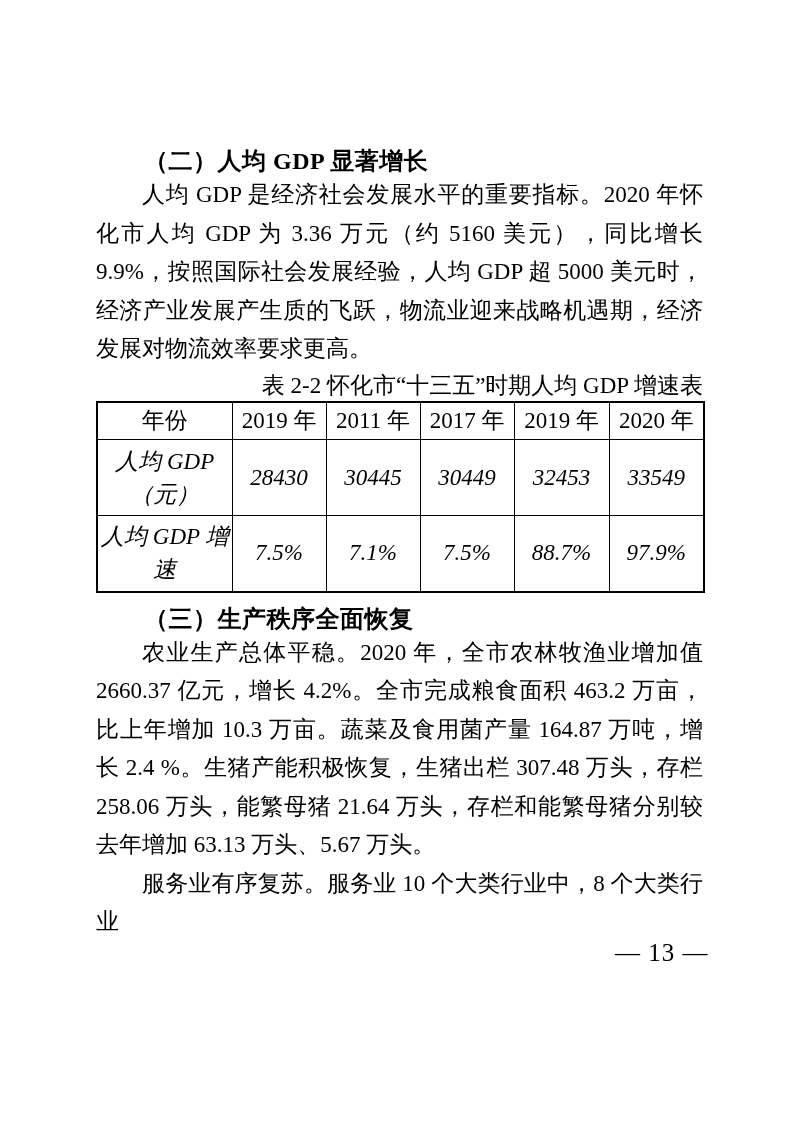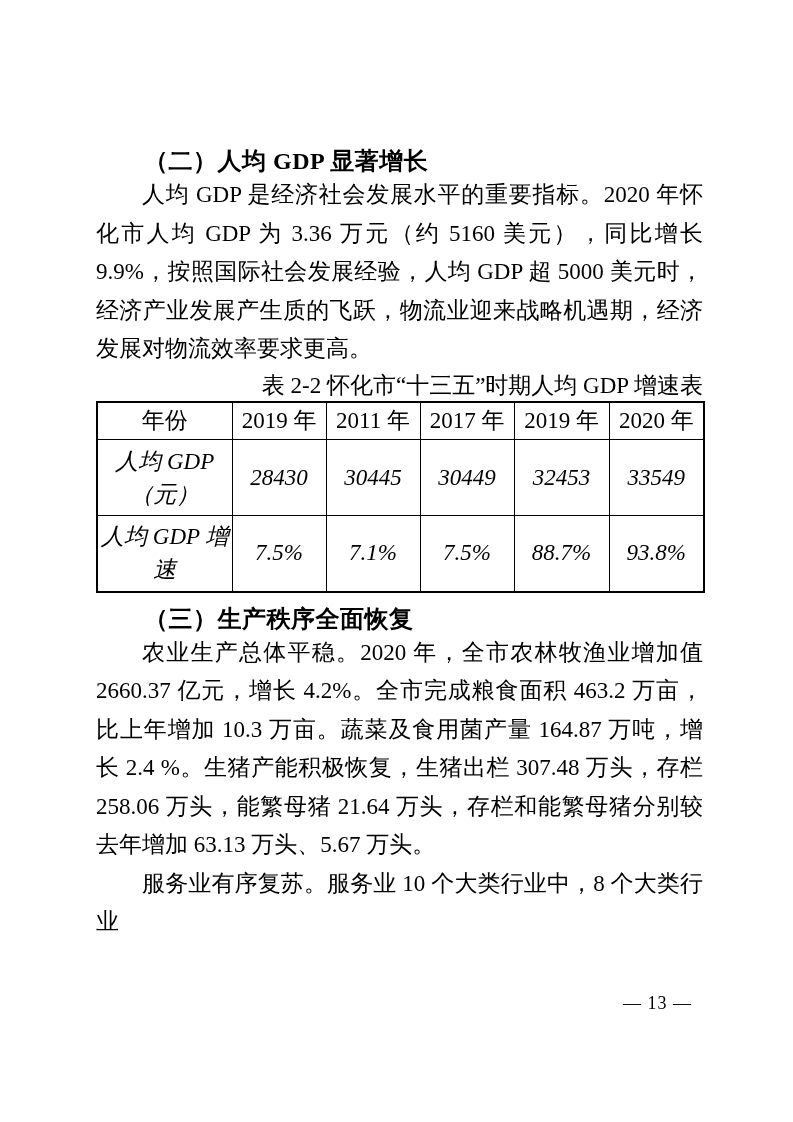--- a/index.html
+++ b/index.html
@@ -61,26 +61,26 @@
     vertical-align: middle;
     font-weight: normal;
     font-size: 23px;
     padding: 0;
   }
   table.gdp-table thead tr { height: 38px; }
   table.gdp-table tbody tr { height: 76px; font-style: italic; }
   .row-label-line { line-height: 33px; }
   .page-number {
     position: absolute;
-    top: 990px;
+    top: 940px;
     left: 615px;
     width: 85px;
-    font-size: 18px;
+    font-size: 25px;
     line-height: 26px;
-    text-align: center;
+    text-align: left;
     letter-spacing: 1px;
     white-space: nowrap;
   }
 </style>
 </head>
 <body>
 
 <div class="doc-page">
   <div class="content">
 
@@ -123,21 +123,21 @@
         </tr>
         <tr>
           <td>
             <div class="row-label-line">人均 GDP 增</div>
             <div class="row-label-line">速</div>
           </td>
           <td>7.5%</td>
           <td>7.1%</td>
           <td>7.5%</td>
           <td>88.7%</td>
-          <td>93.8%</td>
+          <td>97.9%</td>
         </tr>
       </tbody>
     </table>
 
     <div class="sec-heading second">（三）生产秩序全面恢复</div>
 
     <p class="body-para after-heading">农业生产总体平稳。2020 年，全市农林牧渔业增加值 2660.37 亿元，增长 4.2%。全市完成粮食面积 463.2 万亩，比上年增加 10.3 万亩。蔬菜及食用菌产量 164.87 万吨，增长 2.4 %。生猪产能积极恢复，生猪出栏 307.48 万头，存栏 258.06 万头，能繁母猪 21.64 万头，存栏和能繁母猪分别较去年增加 63.13 万头、5.67 万头。</p>
 
 
     <p class="body-para">服务业有序复苏。服务业 10 个大类行业中，8 个大类行业</p>

